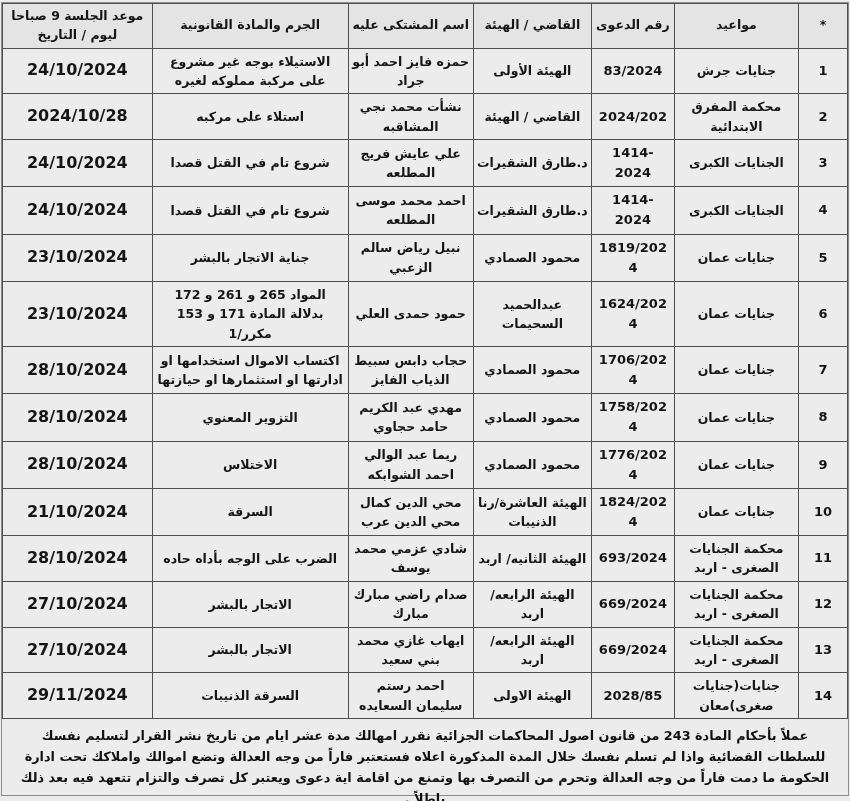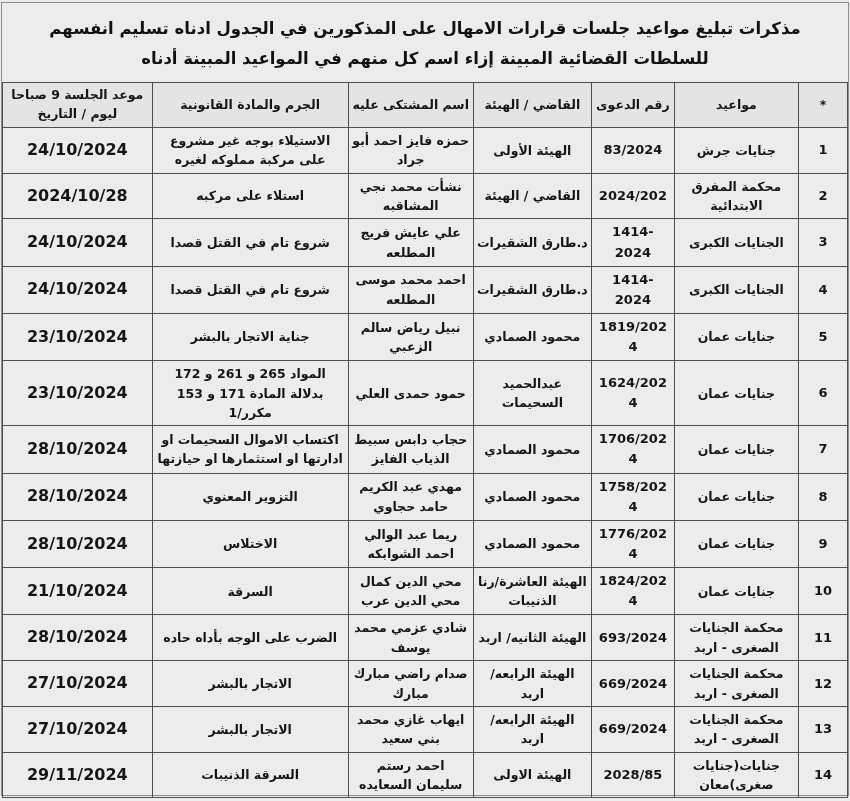--- a/index.html
+++ b/index.html
@@ -79,21 +79,20 @@
     padding: 6px 14px 8px 14px;
     color: #111;
   }
 </style>
 </head>
 <body>
 
 <div class="page">
   <div class="doc-frame">
 
-    <div class="doc-title">مذكرات تبليغ مواعيد جلسات قرارات الامهال على المذكورين في الجدول ادناه تسليم انفسهم للسلطات القضائية المبينة إزاء اسم كل منهم في المواعيد المبينة أدناه</div>
 
     <table class="notice-table">
       <colgroup>
         <col class="c-num">
         <col class="c-court">
         <col class="c-case">
         <col class="c-judge">
         <col class="c-name">
         <col class="c-crime">
         <col class="c-date">
@@ -163,21 +162,21 @@
             <td class="col-defendant">حمود حمدى العلي</td>
             <td class="col-crime">المواد 265 و 261 و 172 بدلالة المادة 171 و 153 مكرر/1</td>
             <td class="col-date">23/10/2024</td>
           </tr>
           <tr>
             <td class="col-num">7</td>
             <td class="col-court">جنايات عمان</td>
             <td class="col-case_no">1706/2024</td>
             <td class="col-judge">محمود الصمادي</td>
             <td class="col-defendant">حجاب دابس سبيط الذياب الفايز</td>
-            <td class="col-crime">اكتساب الاموال السحيمات او ادارتها او استثمارها او حيازتها</td>
+            <td class="col-crime">اكتساب الاموال استخدامها او ادارتها او استثمارها او حيازتها</td>
             <td class="col-date">28/10/2024</td>
           </tr>
           <tr>
             <td class="col-num">8</td>
             <td class="col-court">جنايات عمان</td>
             <td class="col-case_no">1758/2024</td>
             <td class="col-judge">محمود الصمادي</td>
             <td class="col-defendant">مهدي عبد الكريم حامد حجاوي</td>
             <td class="col-crime">التزوير المعنوي</td>
             <td class="col-date">28/10/2024</td>

